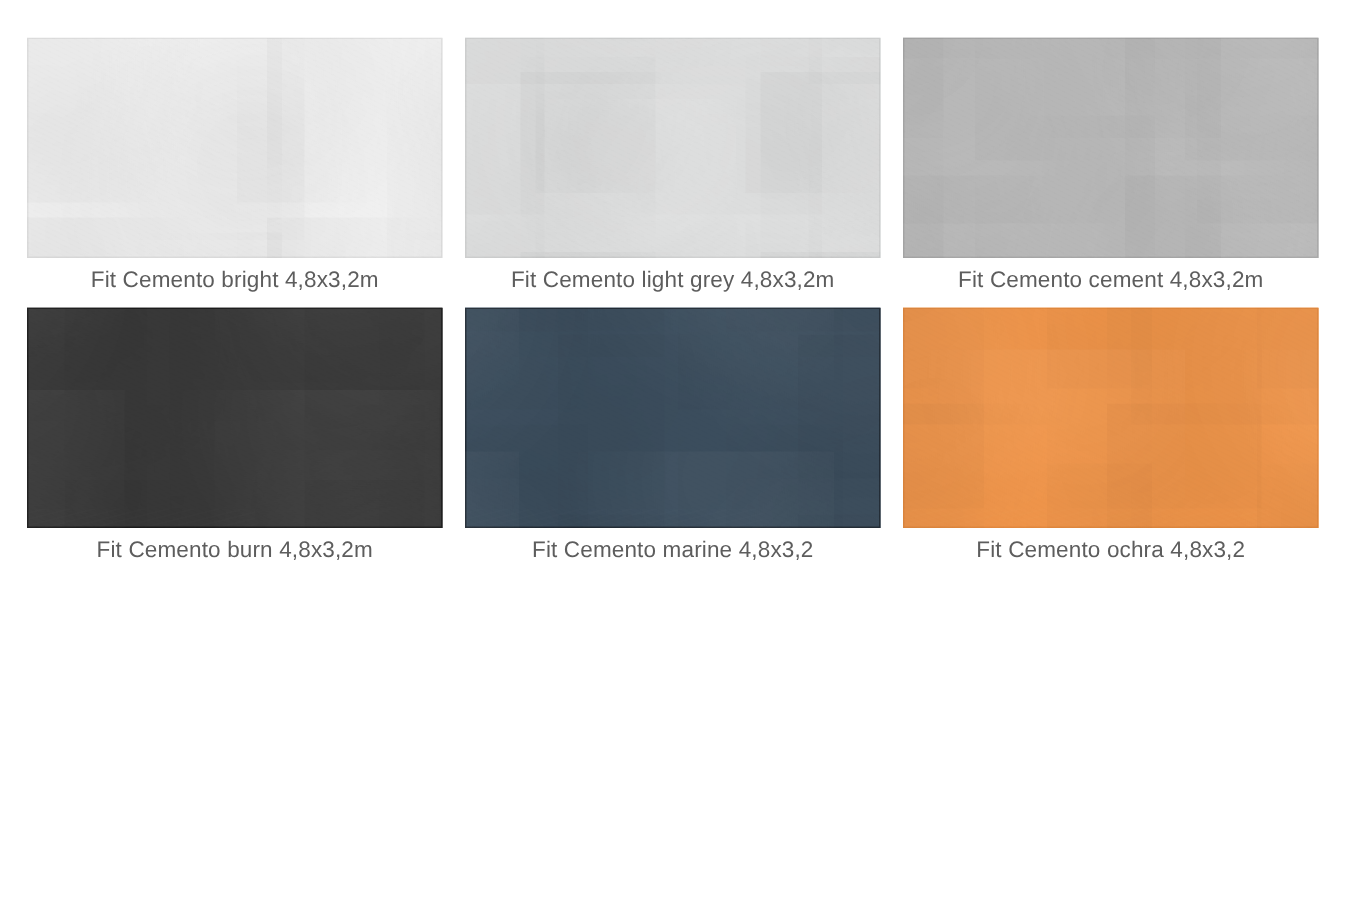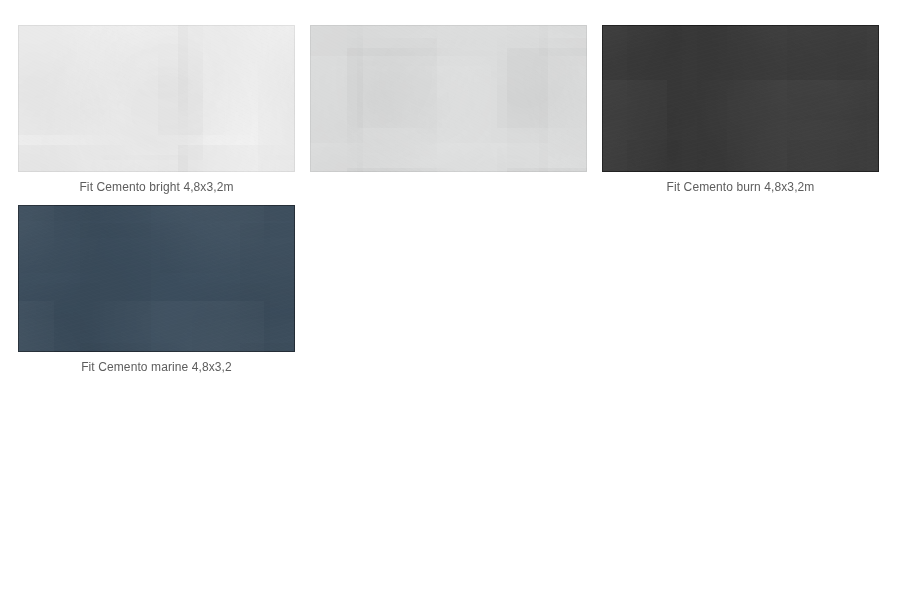--- a/index.html
+++ b/index.html
@@ -68,21 +68,21 @@
     inset: 0;
     pointer-events: none;
     opacity: .35;
     background-image:
       repeating-linear-gradient(27deg, rgba(0,0,0,.018) 0 1px, rgba(0,0,0,0) 1px 3px),
       repeating-linear-gradient(-14deg, rgba(255,255,255,.02) 0 1px, rgba(255,255,255,0) 1px 4px);
   }
 
   .swatch-caption {
     margin-top: 8px;
-    font-size: 12px;
+    font-size: 15px;
     line-height: 14px;
     color: #5d5d5d;
     text-align: center;
     letter-spacing: .1px;
     white-space: nowrap;
   }
 </style>
 </head>
 <body>
 
@@ -92,28 +92,43 @@
         <div class="grain" style="background-position: 0px 0px, 0px 0px, 0px 0px, 0px 0px, 0px 0px, 0px 0px, 0px 0px;"></div>
         <div class="grain-fine"></div>
       </div>
       <div class="swatch-caption" style="color: rgb(93, 93, 93);">Fit Cemento bright 4,8x3,2m</div>
     </div>
     <div class="swatch-cell">
       <div class="swatch-tile" style="background: rgb(224, 225, 225); box-shadow: rgb(210, 211, 211) 0px 0px 0px 1px inset;">
         <div class="grain" style="background-position: 37px 23px, -29px 41px, 53px -17px, -11px 31px, 19px 19px, 47px -7px, -43px 13px;"></div>
         <div class="grain-fine"></div>
       </div>
+      <div class="swatch-caption" style="color: rgb(93, 93, 93);">Fit Cemento light grey 4,8x3,2m</div>
+    </div>
+    <div class="swatch-cell">
+      <div class="swatch-tile" style="background: rgb(188, 188, 188); box-shadow: rgb(171, 171, 171) 0px 0px 0px 1px inset;">
+        <div class="grain" style="background-position: 148px 92px, -116px 164px, 212px -68px, -44px 124px, 76px 76px, 188px -28px, -172px 52px;"></div>
+        <div class="grain-fine"></div>
+      </div>
+      <div class="swatch-caption" style="color: rgb(93, 93, 93);">Fit Cemento cement 4,8x3,2m</div>
     </div>
     <div class="swatch-cell">
       <div class="swatch-tile" style="background: rgb(58, 58, 58); box-shadow: rgb(29, 29, 29) 0px 0px 0px 1px inset;">
         <div class="grain" style="background-position: 185px 115px, -145px 205px, 265px -85px, -55px 155px, 95px 95px, 235px -35px, -215px 65px;"></div>
         <div class="grain-fine"></div>
       </div>
       <div class="swatch-caption" style="color: rgb(93, 93, 93); text-align: center;">Fit Cemento burn 4,8x3,2m</div>
     </div>
     <div class="swatch-cell">
       <div class="swatch-tile" style="background: rgb(60, 78, 94); box-shadow: rgb(34, 44, 54) 0px 0px 0px 1px inset;">
         <div class="grain" style="background-position: 222px 138px, -174px 246px, 318px -102px, -66px 186px, 114px 114px, 282px -42px, -258px 78px;"></div>
         <div class="grain-fine"></div>
       </div>
       <div class="swatch-caption" style="color: rgb(93, 93, 93); text-align: center;">Fit Cemento marine 4,8x3,2</div>
     </div>
+    <div class="swatch-cell">
+      <div class="swatch-tile" style="background: rgb(240, 149, 74); box-shadow: rgb(229, 138, 62) 0px 0px 0px 1px inset;">
+        <div class="grain" style="background-position: 296px 184px, -232px 328px, 424px -136px, -88px 248px, 152px 152px, 376px -56px, -344px 104px;"></div>
+        <div class="grain-fine"></div>
+      </div>
+      <div class="swatch-caption" style="color: rgb(93, 93, 93);">Fit Cemento ochra 4,8x3,2</div>
+    </div>
   </div>
 
 </body></html>

